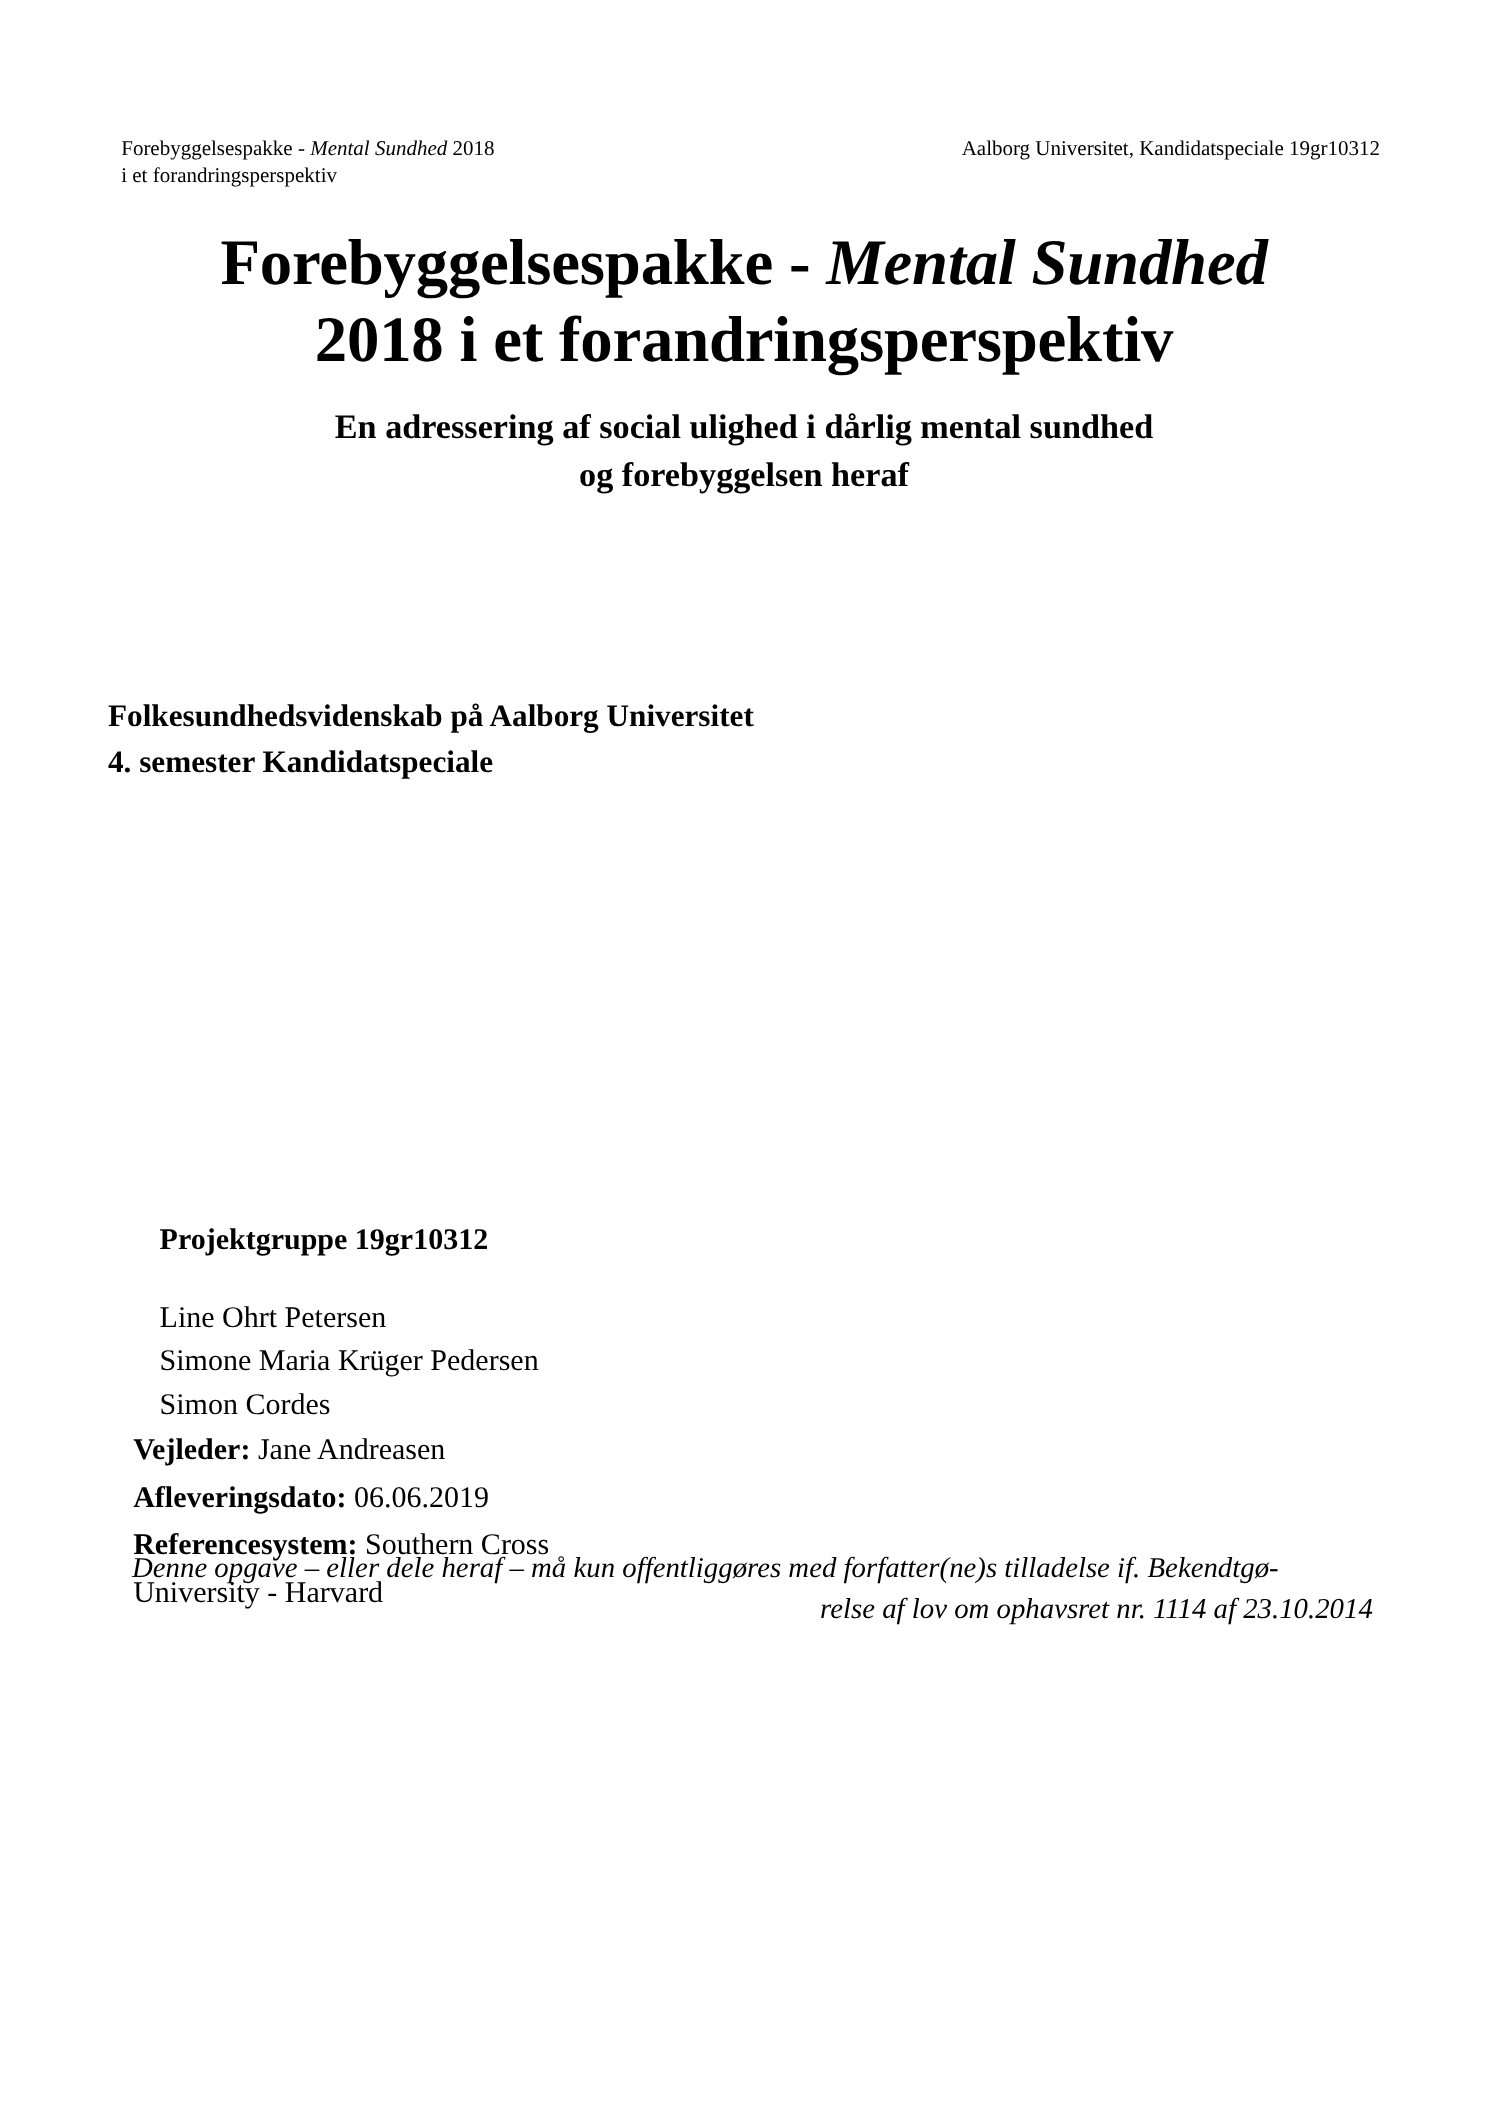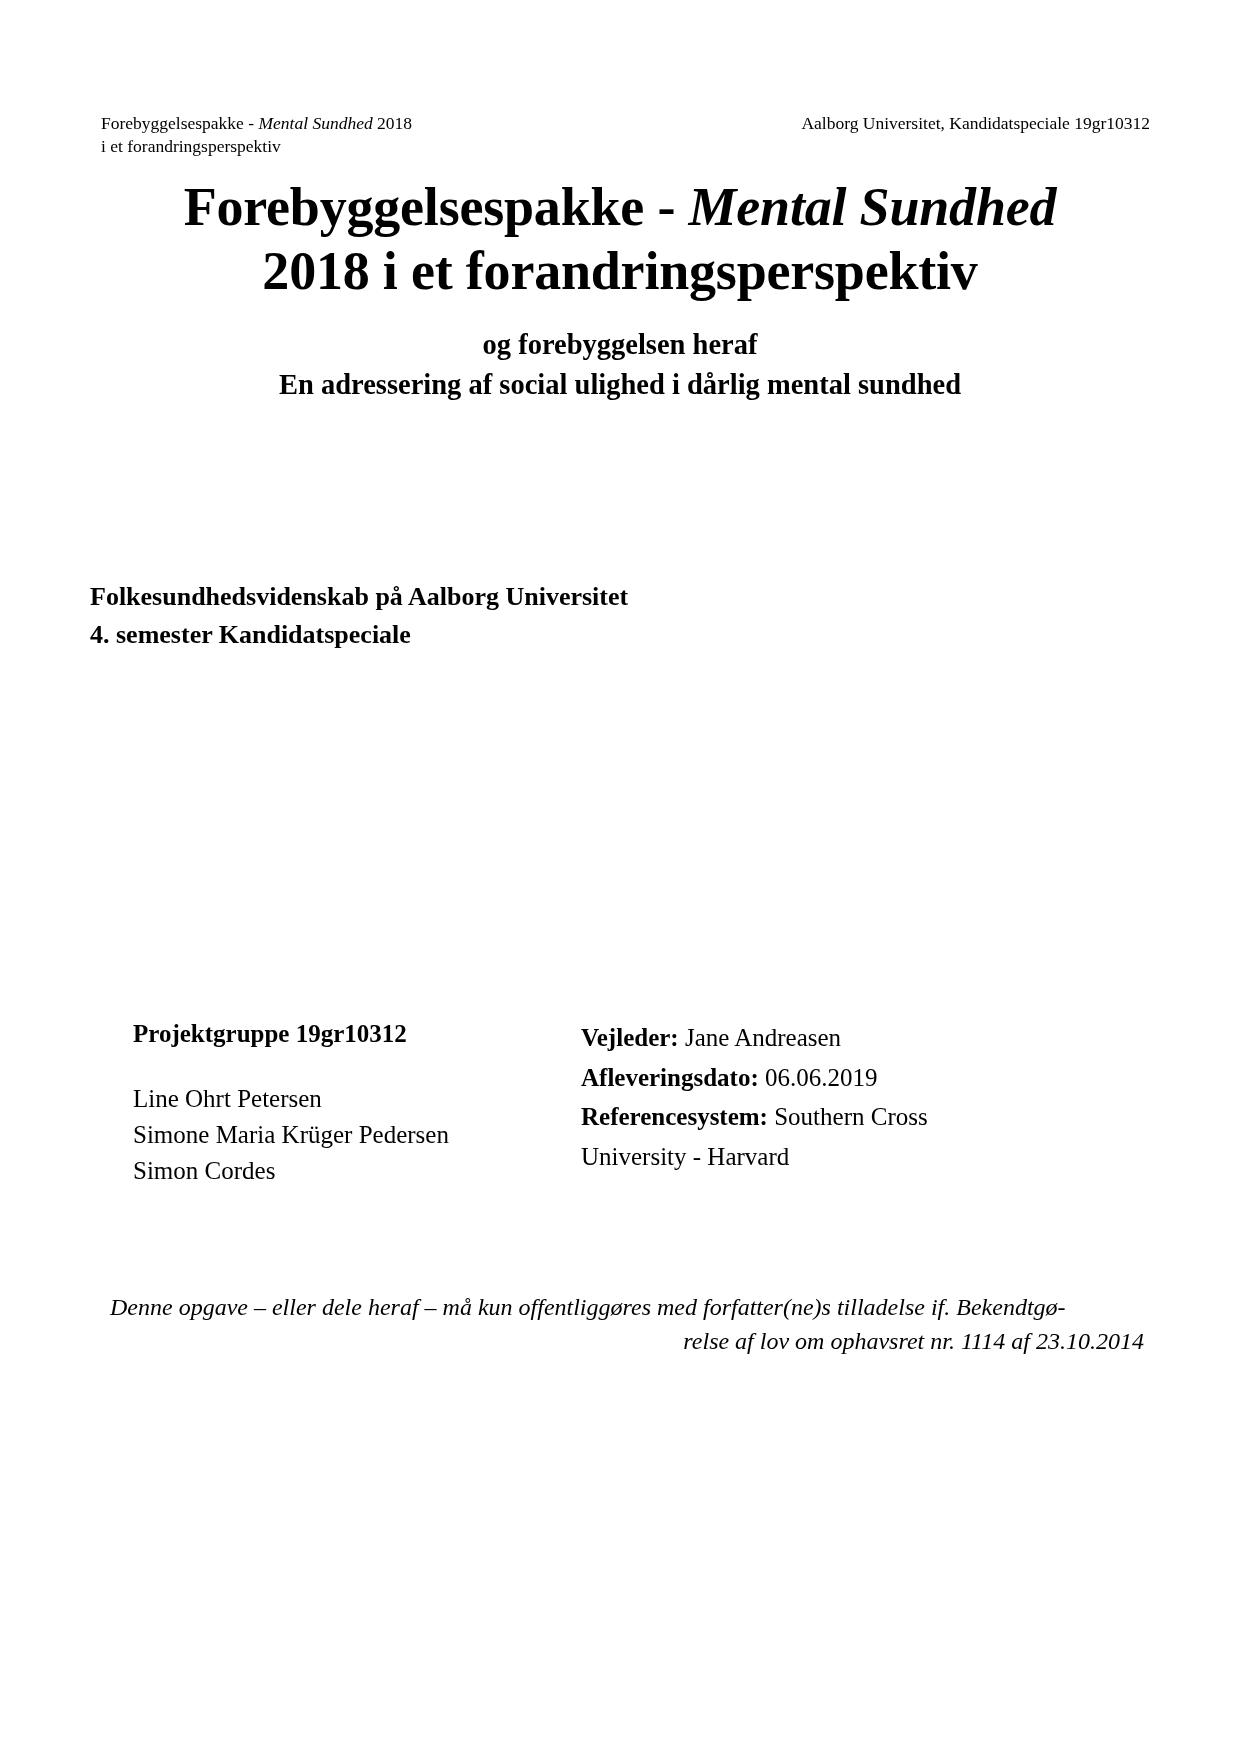--- a/index.html
+++ b/index.html
@@ -38,21 +38,21 @@
     text-align: right;
     white-space: nowrap;
   }
   .hdr-italic {
     font-style: italic;
   }
 
   
   .title-block {
     position: absolute;
-    top: 176px;
+    top: 188px;
     left: 90px;
     right: 90px;
     text-align: center;
   }
   .doc-title {
     font-size: 54px;
     font-weight: bold;
     line-height: 1.18;
     letter-spacing: -0.2px;
     margin: 0;
@@ -91,20 +91,21 @@
   }
 
   
   .info-columns {
     position: absolute;
     top: 1018px;
     left: 101px;
     right: 90px;
     display: flex;
     align-items: flex-start;
+    flex-direction: column;
   }
   .col-left {
     width: 470px;
     padding-left: 32px;
     box-sizing: border-box;
   }
   .col-right {
     flex: 1;
     padding-left: 10px;
     box-sizing: border-box;
@@ -163,22 +164,22 @@
     </div>
     <div class="right">Aalborg Universitet, Kandidatspeciale 19gr10312</div>
   </div>
 
   <div class="title-block">
     <h1 class="doc-title">
       <span class="title-line"><span>Forebyggelsespakke - </span><span class="ital">Mental Sundhed</span></span>
       <span class="title-line">2018 i et forandringsperspektiv</span>
     </h1>
     <h2 class="doc-subtitle">
+      <span class="sub-line">En adressering af social ulighed i dårlig mental sundhed</span>
       <span class="sub-line">og forebyggelsen heraf</span>
-      <span class="sub-line">En adressering af social ulighed i dårlig mental sundhed</span>
     </h2>
   </div>
 
   <div class="institution">
     <span>Folkesundhedsvidenskab på Aalborg Universitet</span>
     <span>4. semester Kandidatspeciale</span>
   </div>
 
   <div class="info-columns">
 

